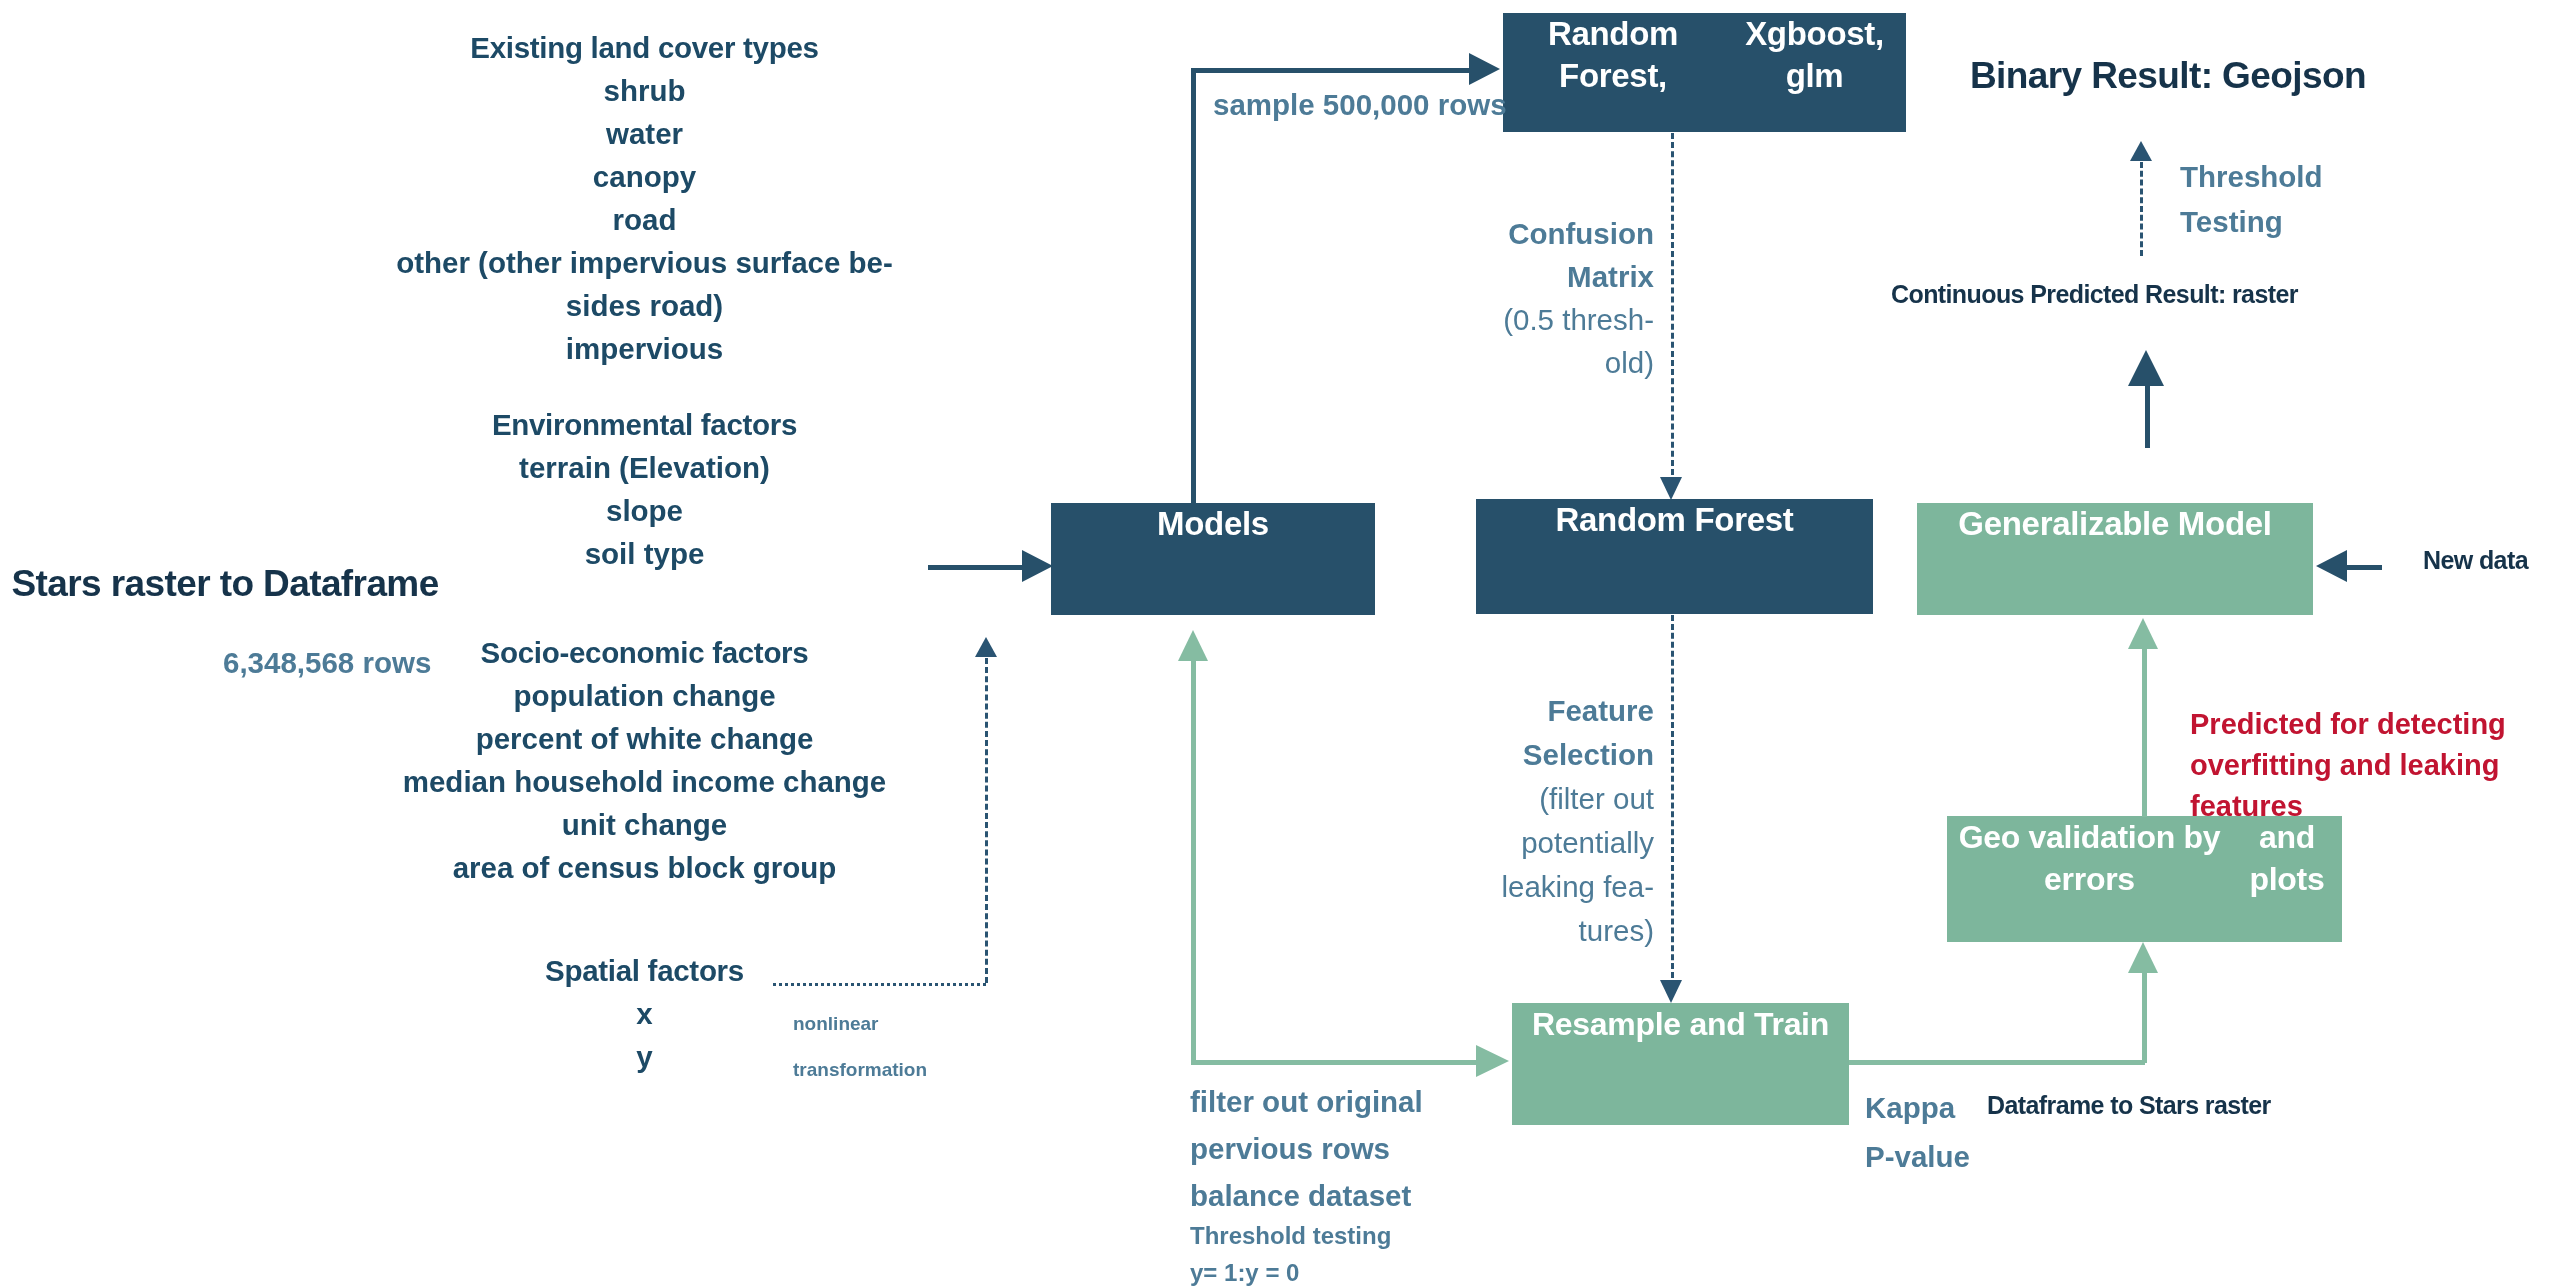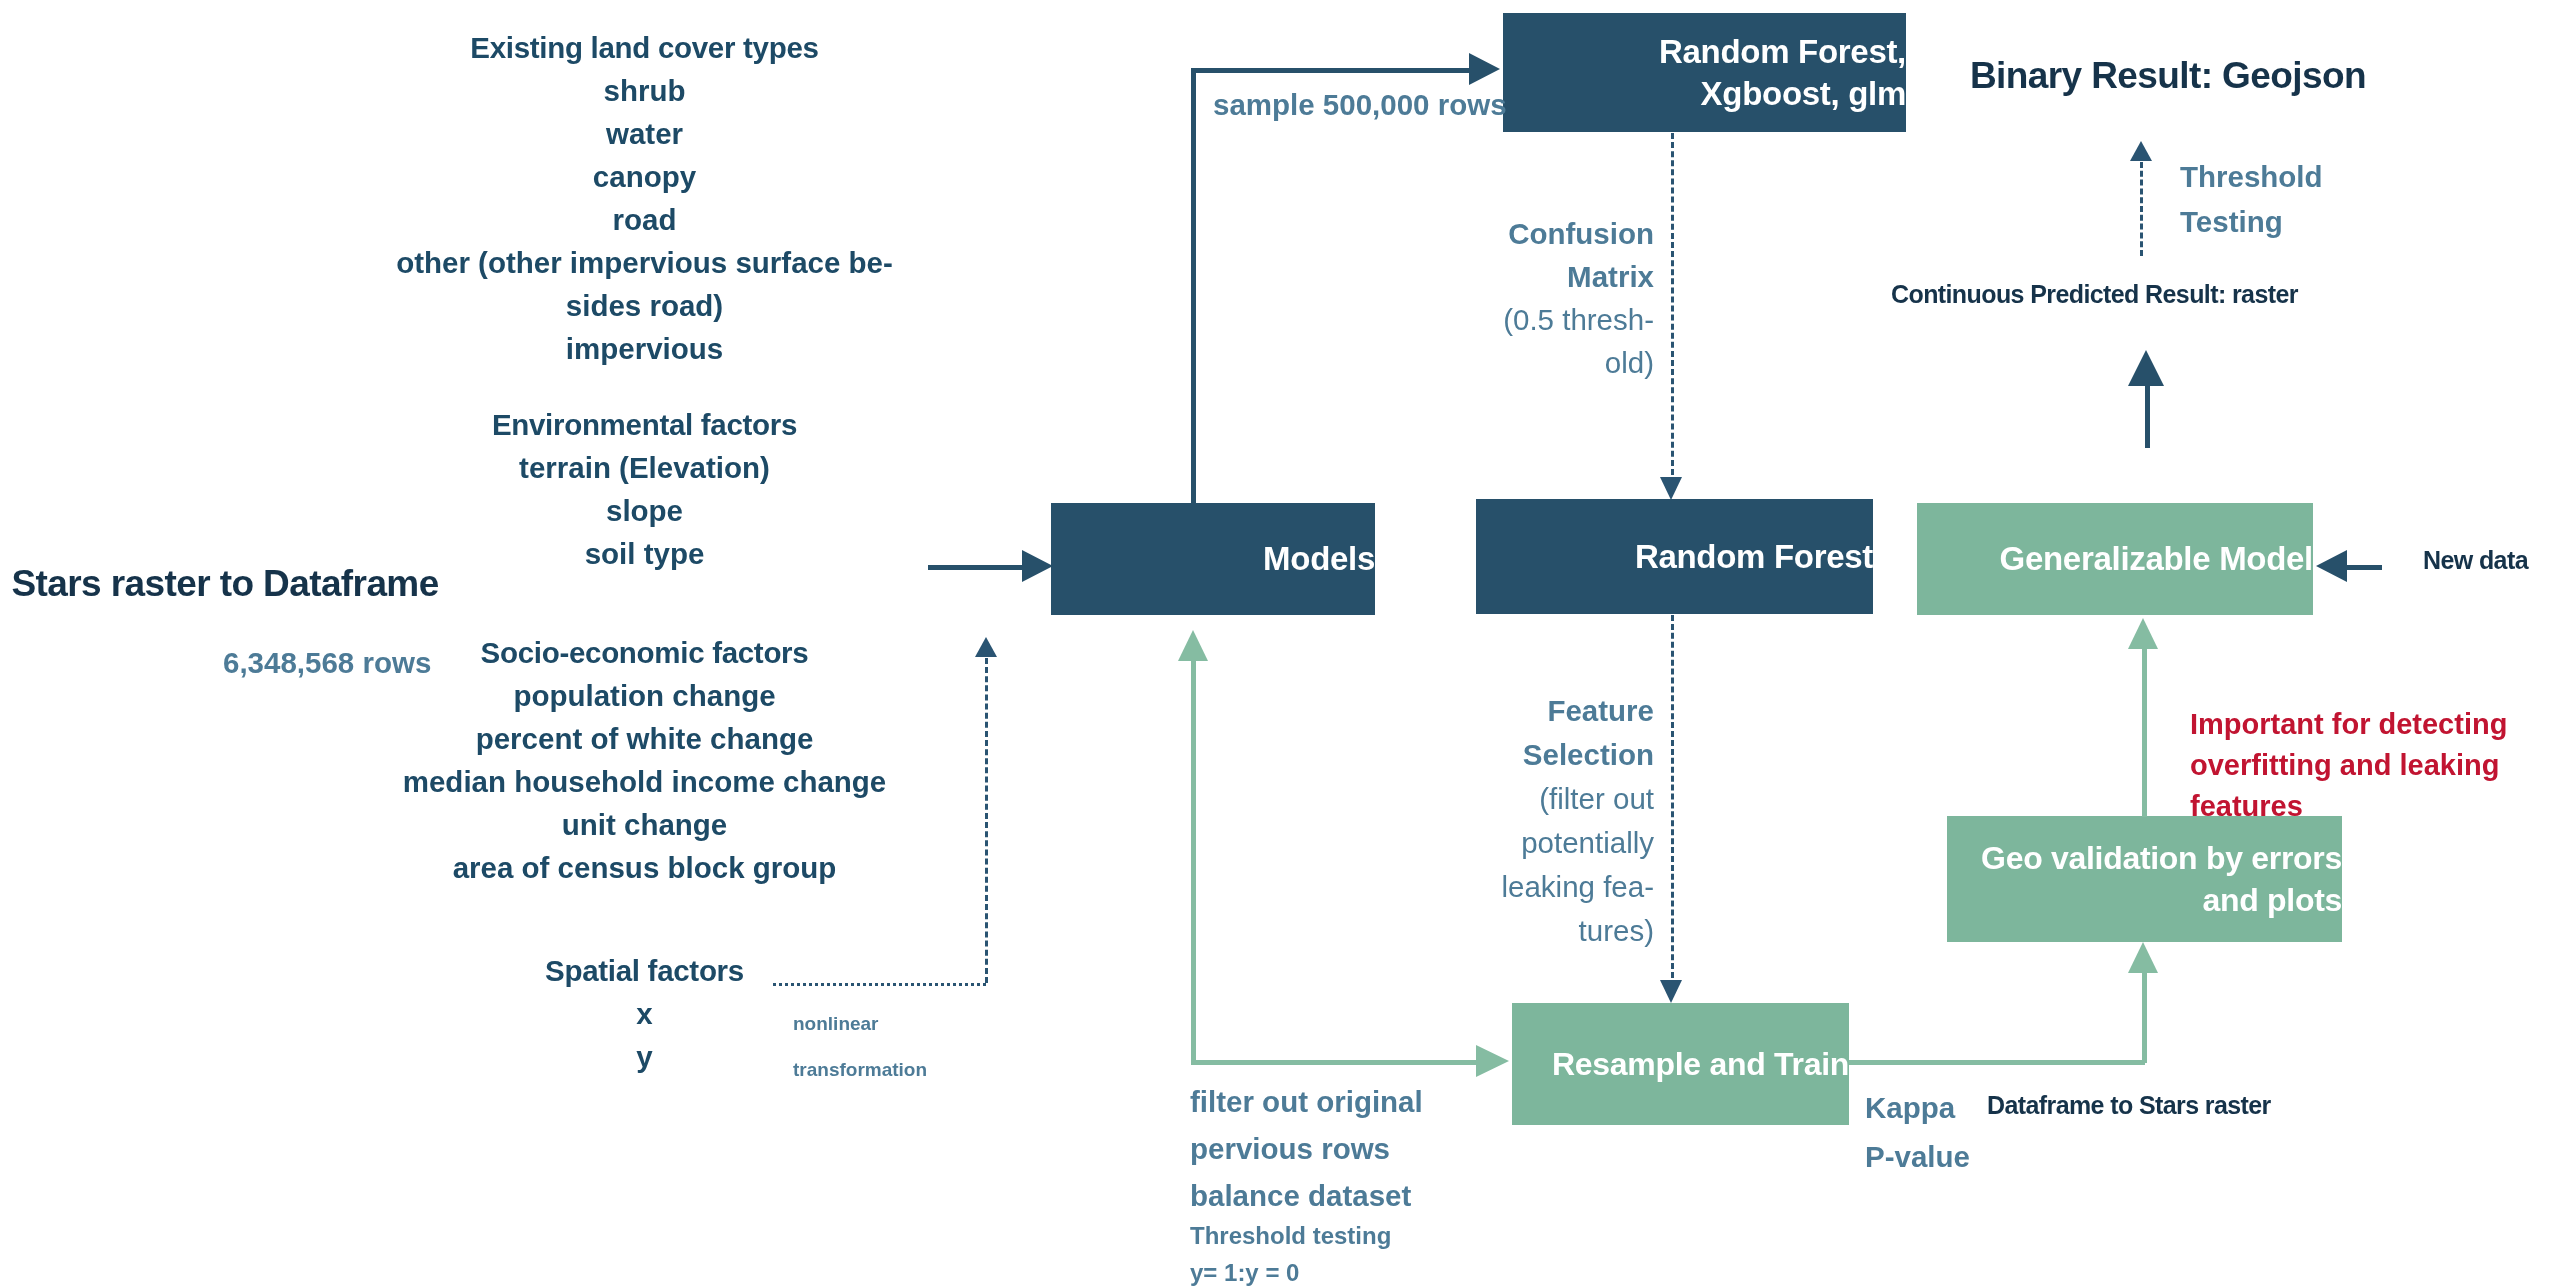--- a/index.html
+++ b/index.html
@@ -19,21 +19,21 @@
   
   .lab{position:absolute;white-space:nowrap;}
   .navy{color:var(--navy);font-weight:bold;font-size:25px;letter-spacing:-0.6px;}
   .navy.big{font-size:37px;}
   .steel{color:var(--steel);font-weight:bold;font-size:29.5px;}
   .red-l{color:var(--red);font-weight:bold;font-size:29px;line-height:41px;}
   .rlabel{position:absolute;width:256px;text-align:right;color:var(--steel);
     font-size:29.5px;line-height:43px;font-weight:bold;}
   .rlabel .normal{font-weight:normal;}
   
-  .node{position:absolute;display:flex;flex-direction:column;align-items:flex-end;
+  .node{position:absolute;display:flex;flex-direction:row;align-items:flex-start;
     justify-content:center;color:#fff;font-weight:bold;text-align:center;
     font-size:33px;line-height:42px;letter-spacing:-0.3px;}
   .nd{background:var(--dark-box);}
   .ng{background:var(--green-box);}
   
   .ln{position:absolute;}
   .ld{background:var(--dark-box);}
   .lg{background:var(--green-line);}
   
   .dashv{position:absolute;width:0;border-left:3.2px dashed var(--dash);}
@@ -188,21 +188,21 @@
   </div>
 
   <div class="lab steel" style="left:1865px;top:1083px;line-height:49px">
     <div>Kappa</div>
     <div>P-value</div>
   </div>
 
   <div class="lab navy" style="left:1987px;top:1091px">Dataframe to Stars raster</div>
 
   <div class="lab red-l" style="left:2190px;top:704px">
-    <div>Important for detecting</div>
+    <div>Predicted for detecting</div>
     <div>overfitting and leaking</div>
     <div>features</div>
   </div>
 
   <div class="lab navy" style="left:2423px;top:546px">New data</div>
 
   <div class="lab navy" style="left:1891px;top:280px">Continuous Predicted Result: raster</div>
 
   <div class="lab steel" style="left:2180px;top:154px;line-height:45px">
     <div>Threshold</div>

